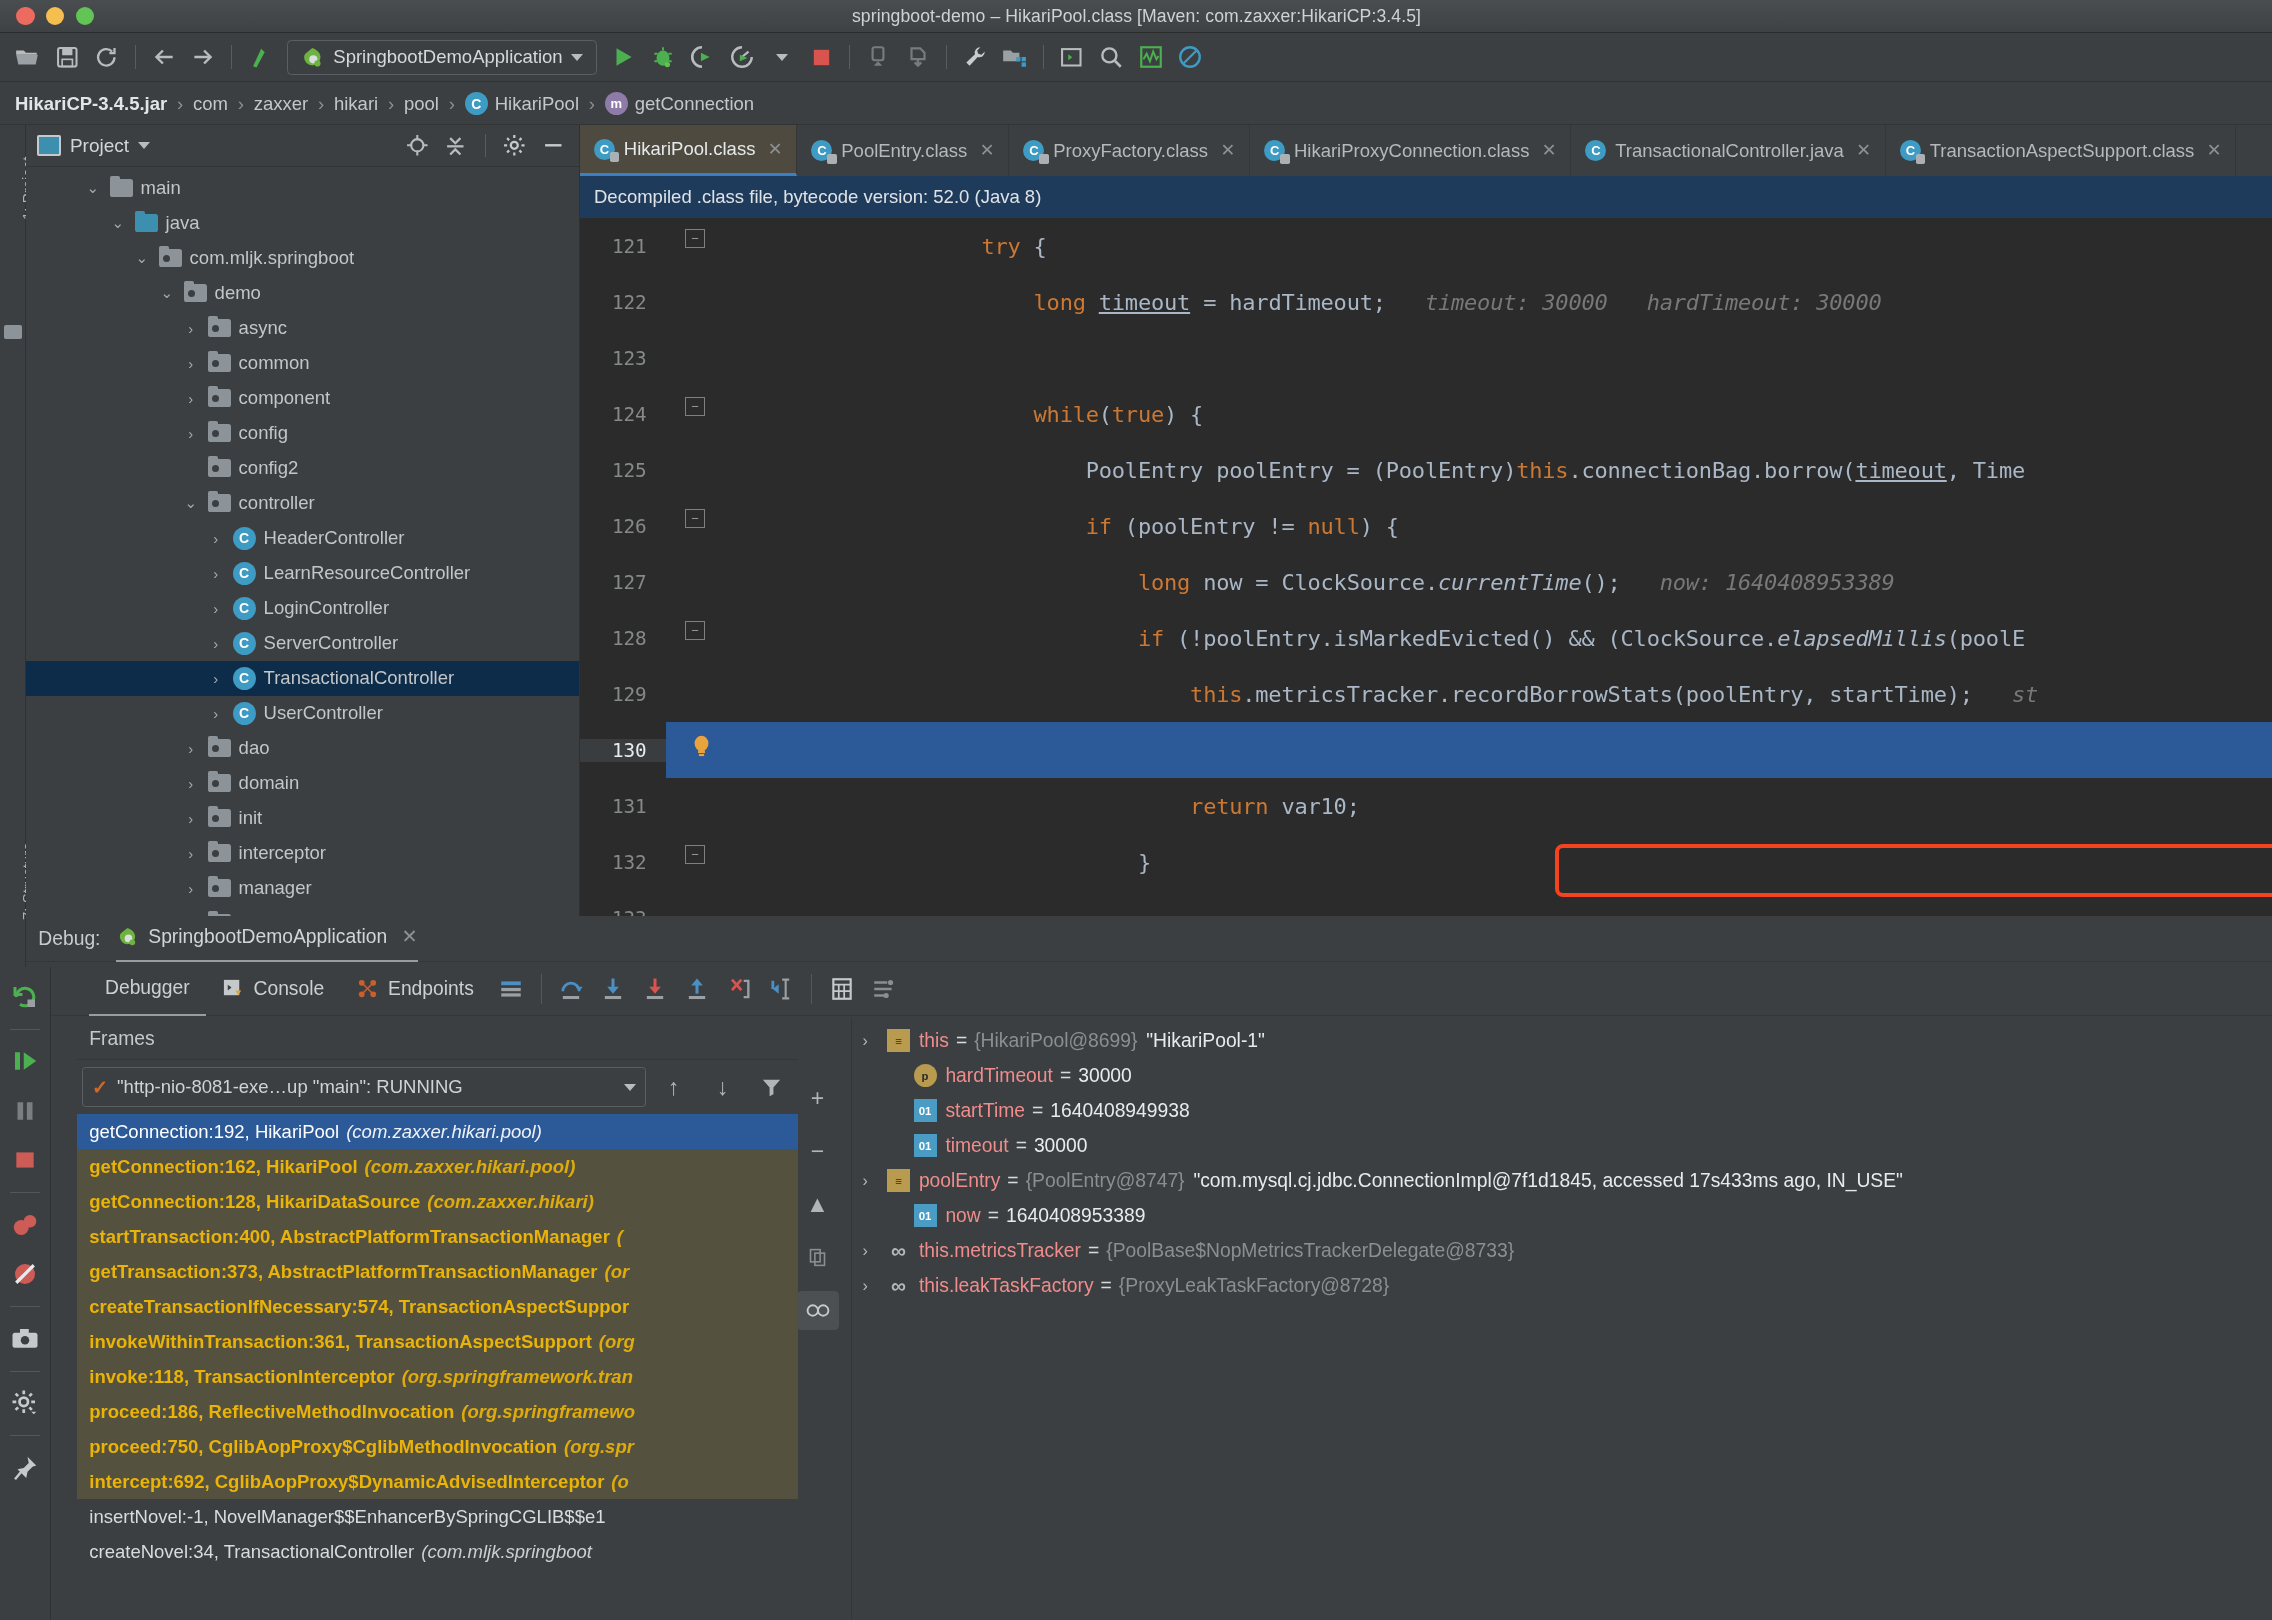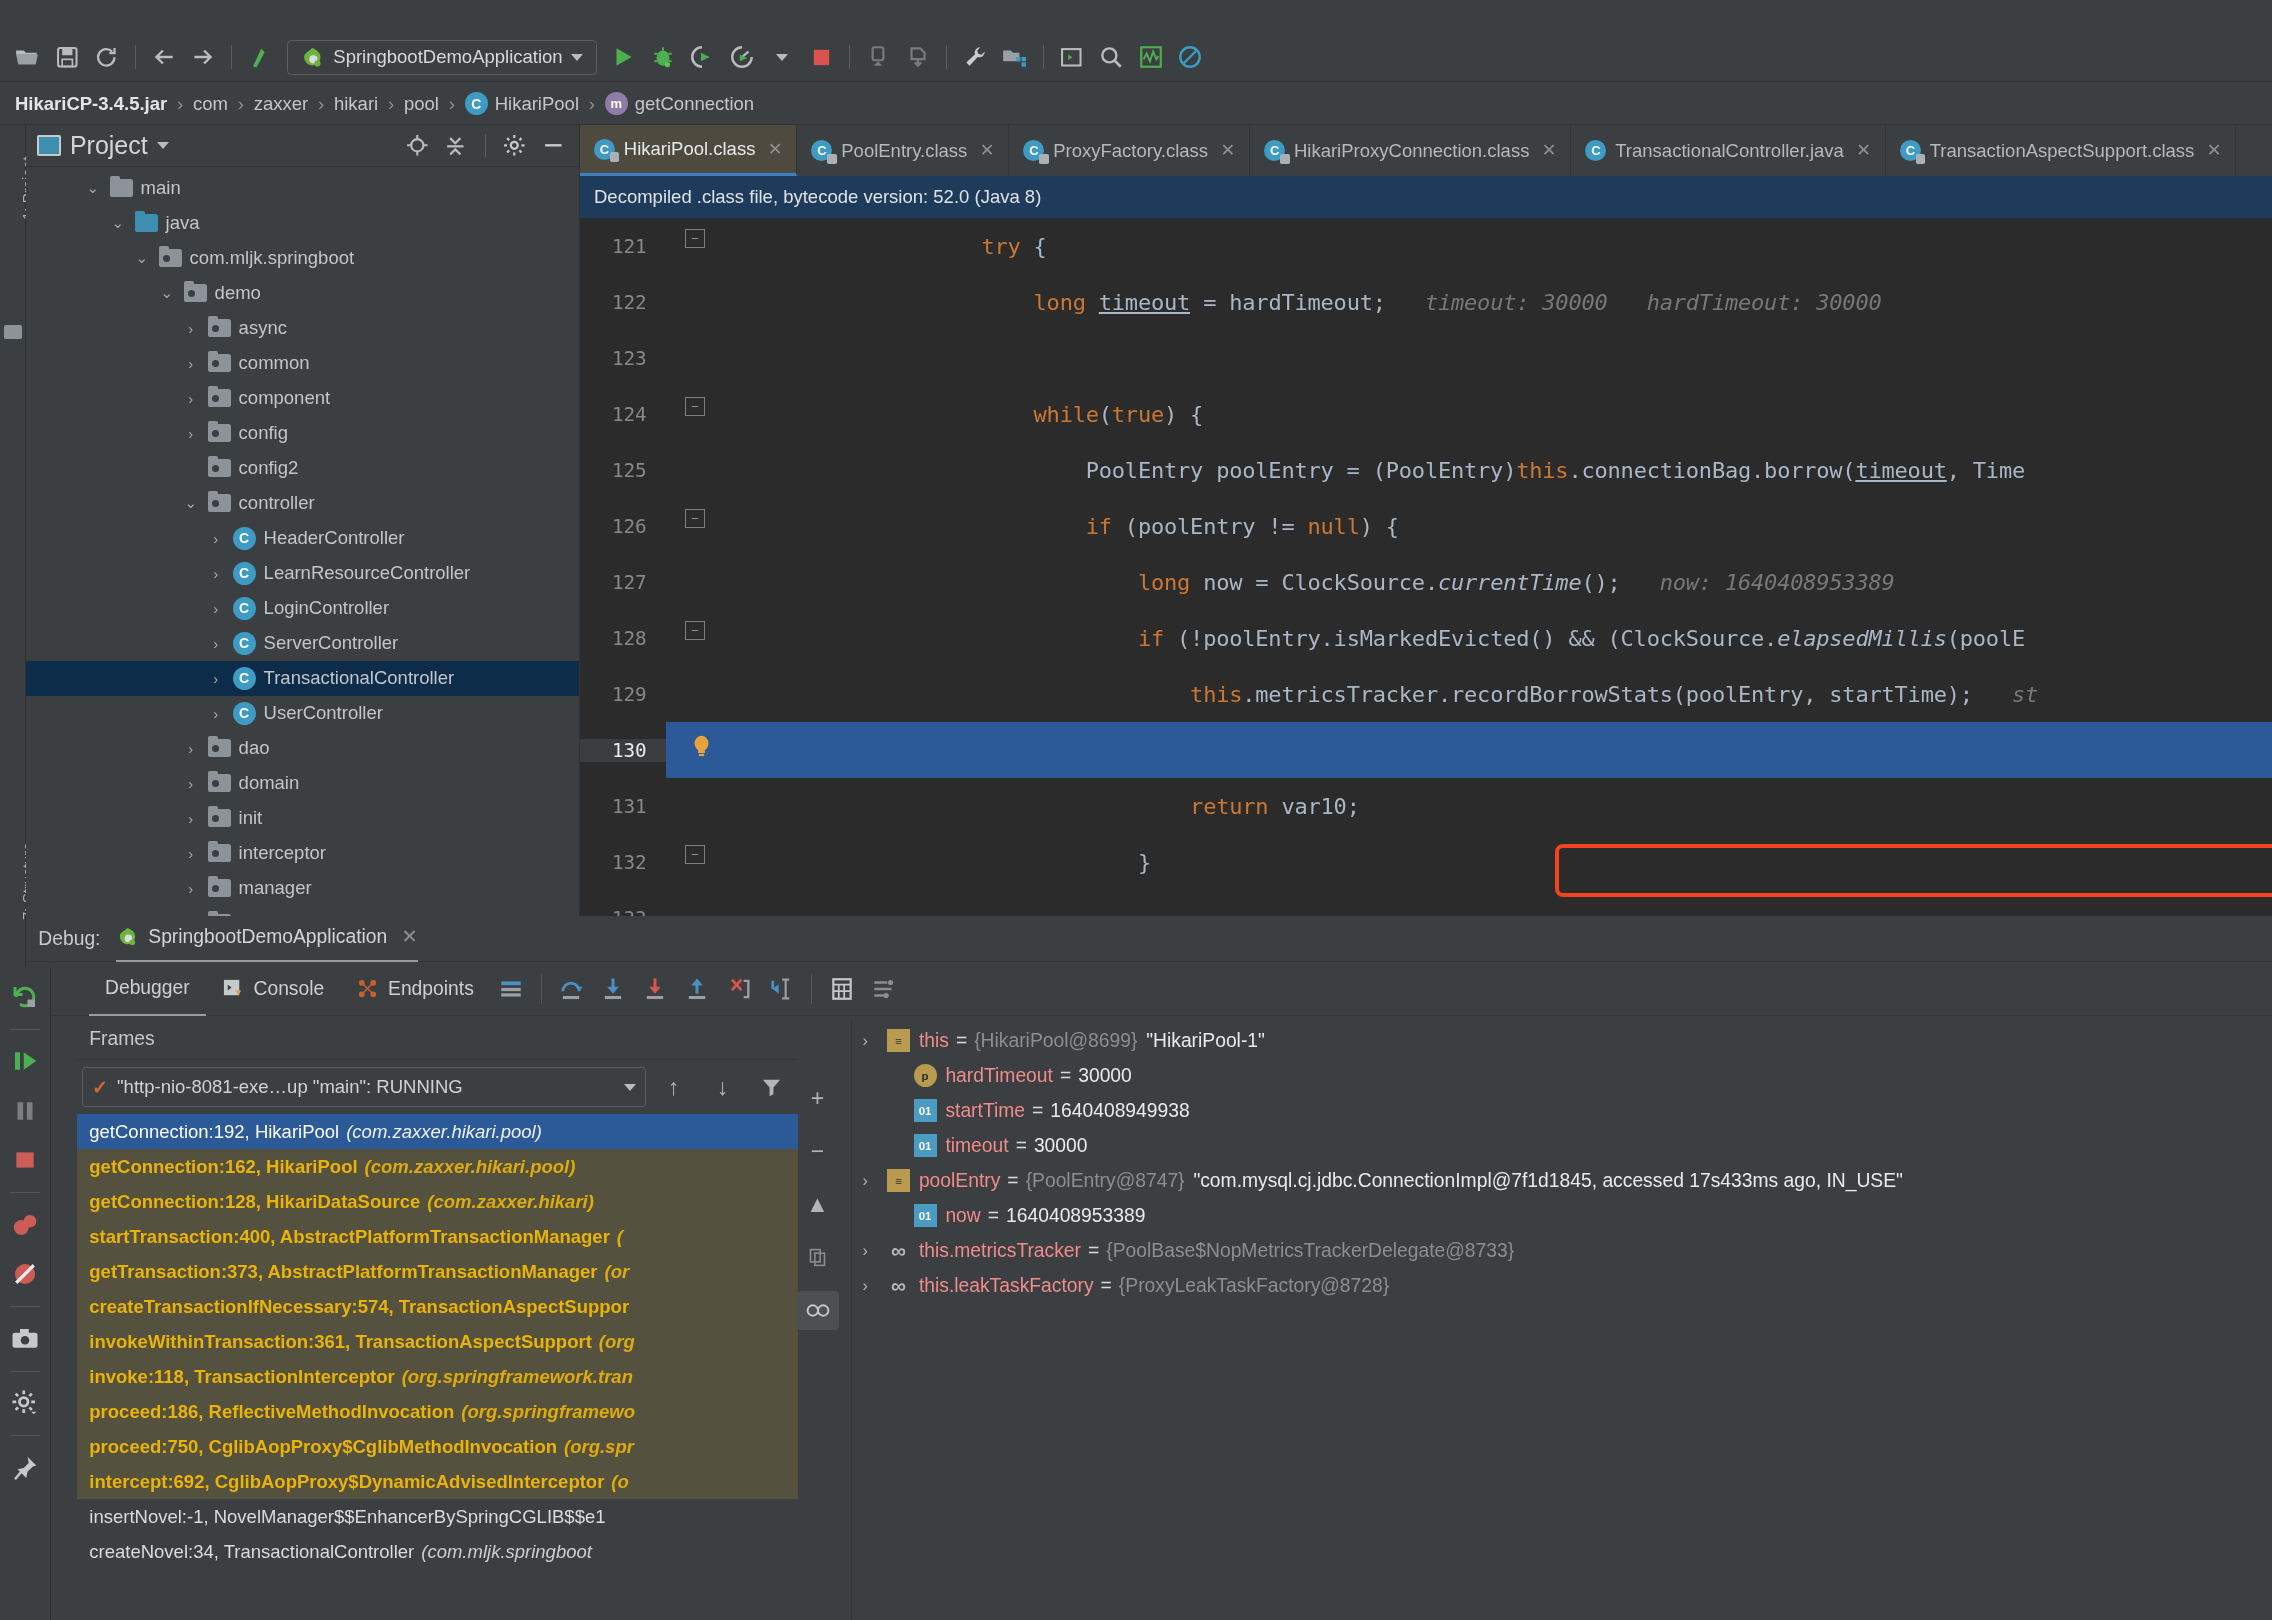--- a/index.html
+++ b/index.html
@@ -75,21 +75,21 @@
 
   
   .project-panel {
     position:absolute; left:26px; top:125px; width:554px; height:791px;
     background:#3c3f41;border-right:0.9px solid #2f3133;
   }
   .pp-header {
     height:42px;display:flex;align-items:center;padding:0 10.5px;gap:8.8px;
     border-bottom:0.9px solid #323436;
   }
-  .pp-title { font-size:25px;color:#d3d6d8;flex:0 0 auto; }
+  .pp-title { font-size:19px;color:#d3d6d8;flex:0 0 auto; }
   .pp-spacer{flex:1;}
   .pp-icon{width:30px;height:30px;display:flex;align-items:center;justify-content:center;}
   .tree { padding-top:3.5px; font-size:18.5px; }
   .tnode {
     height:35px;display:flex;align-items:center;gap:8px;
     color:#c3c6c8;white-space:nowrap;overflow:hidden;
   }
   .tnode.selected { background:#0d2c4a; }
   .twist { width:17.6px;display:flex;align-items:center;justify-content:center;color:#a9acae;font-size:15px; }
   .folder { width:23px;height:17.6px;border-radius:1.8px 2.6px 2.6px 2.6px;background:#8d9499;position:relative;flex:0 0 auto; }
@@ -178,20 +178,28 @@
   .v-eq{color:#d7dadc;margin:0 7px;}
   .v-ref{color:#8c8f91;}
   .v-val{color:#e8ebed;}
   svg{display:block;}
 </style>
 </head>
 <body>
 
 <div class="app">
 
+  <div class="titlebar">
+    <div class="traffic">
+      <div class="tl red"></div>
+      <div class="tl yellow"></div>
+      <div class="tl green"></div>
+    </div>
+    <div class="title-text">springboot-demo – HikariPool.class [Maven: com.zaxxer:HikariCP:3.4.5]</div>
+  </div>
 
   <div class="toolbar">
     <div class="tb-btn">
       <svg width="26" height="26" viewBox="0 0 24 24">
           <path d="M2 6h7l2 2h10v2H2z" fill="#b9bcbe"></path>
           <path d="M2 10h20l-2 9H4z" fill="#9aa0a4"></path>
         </svg>
     </div>
     <div class="tb-btn">
       <svg width="24.6" height="24.6" viewBox="0 0 24 24">

